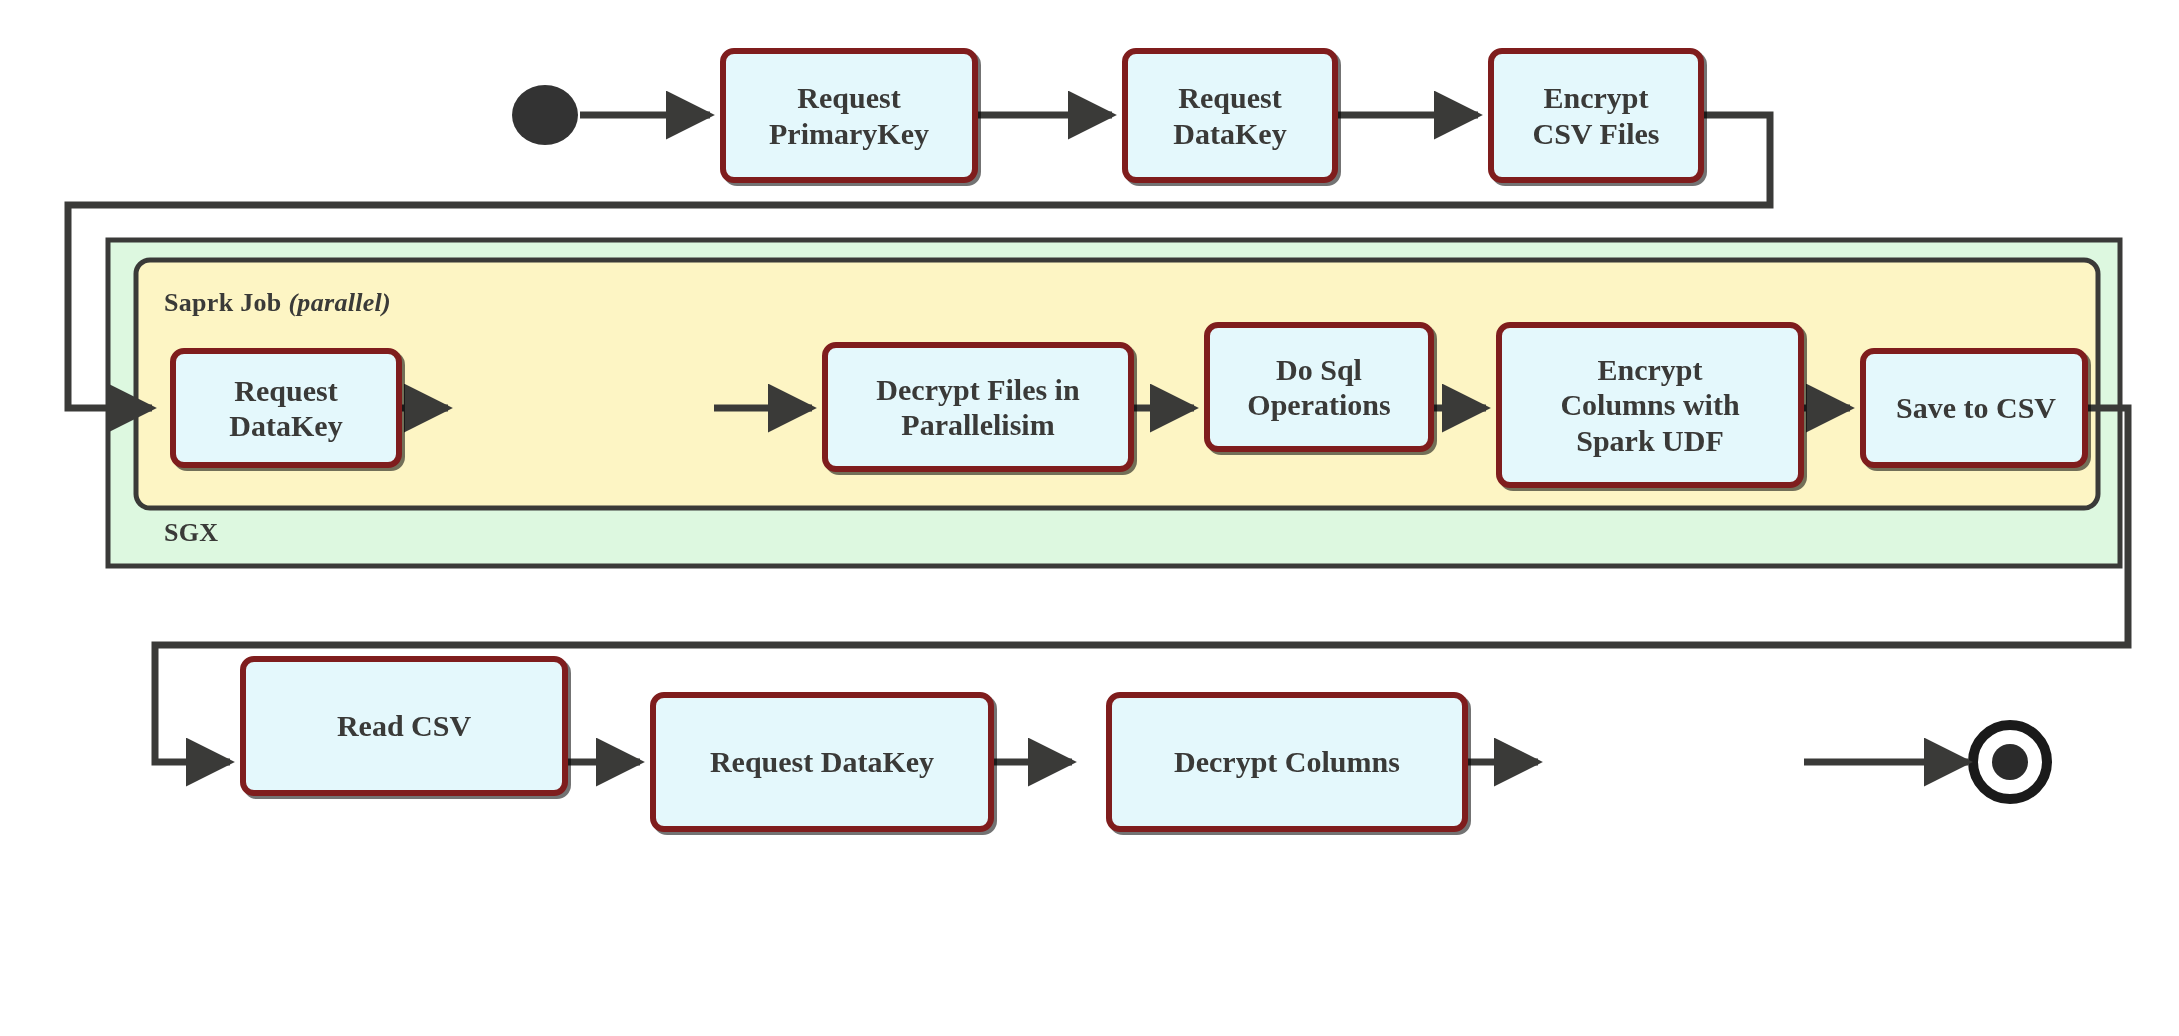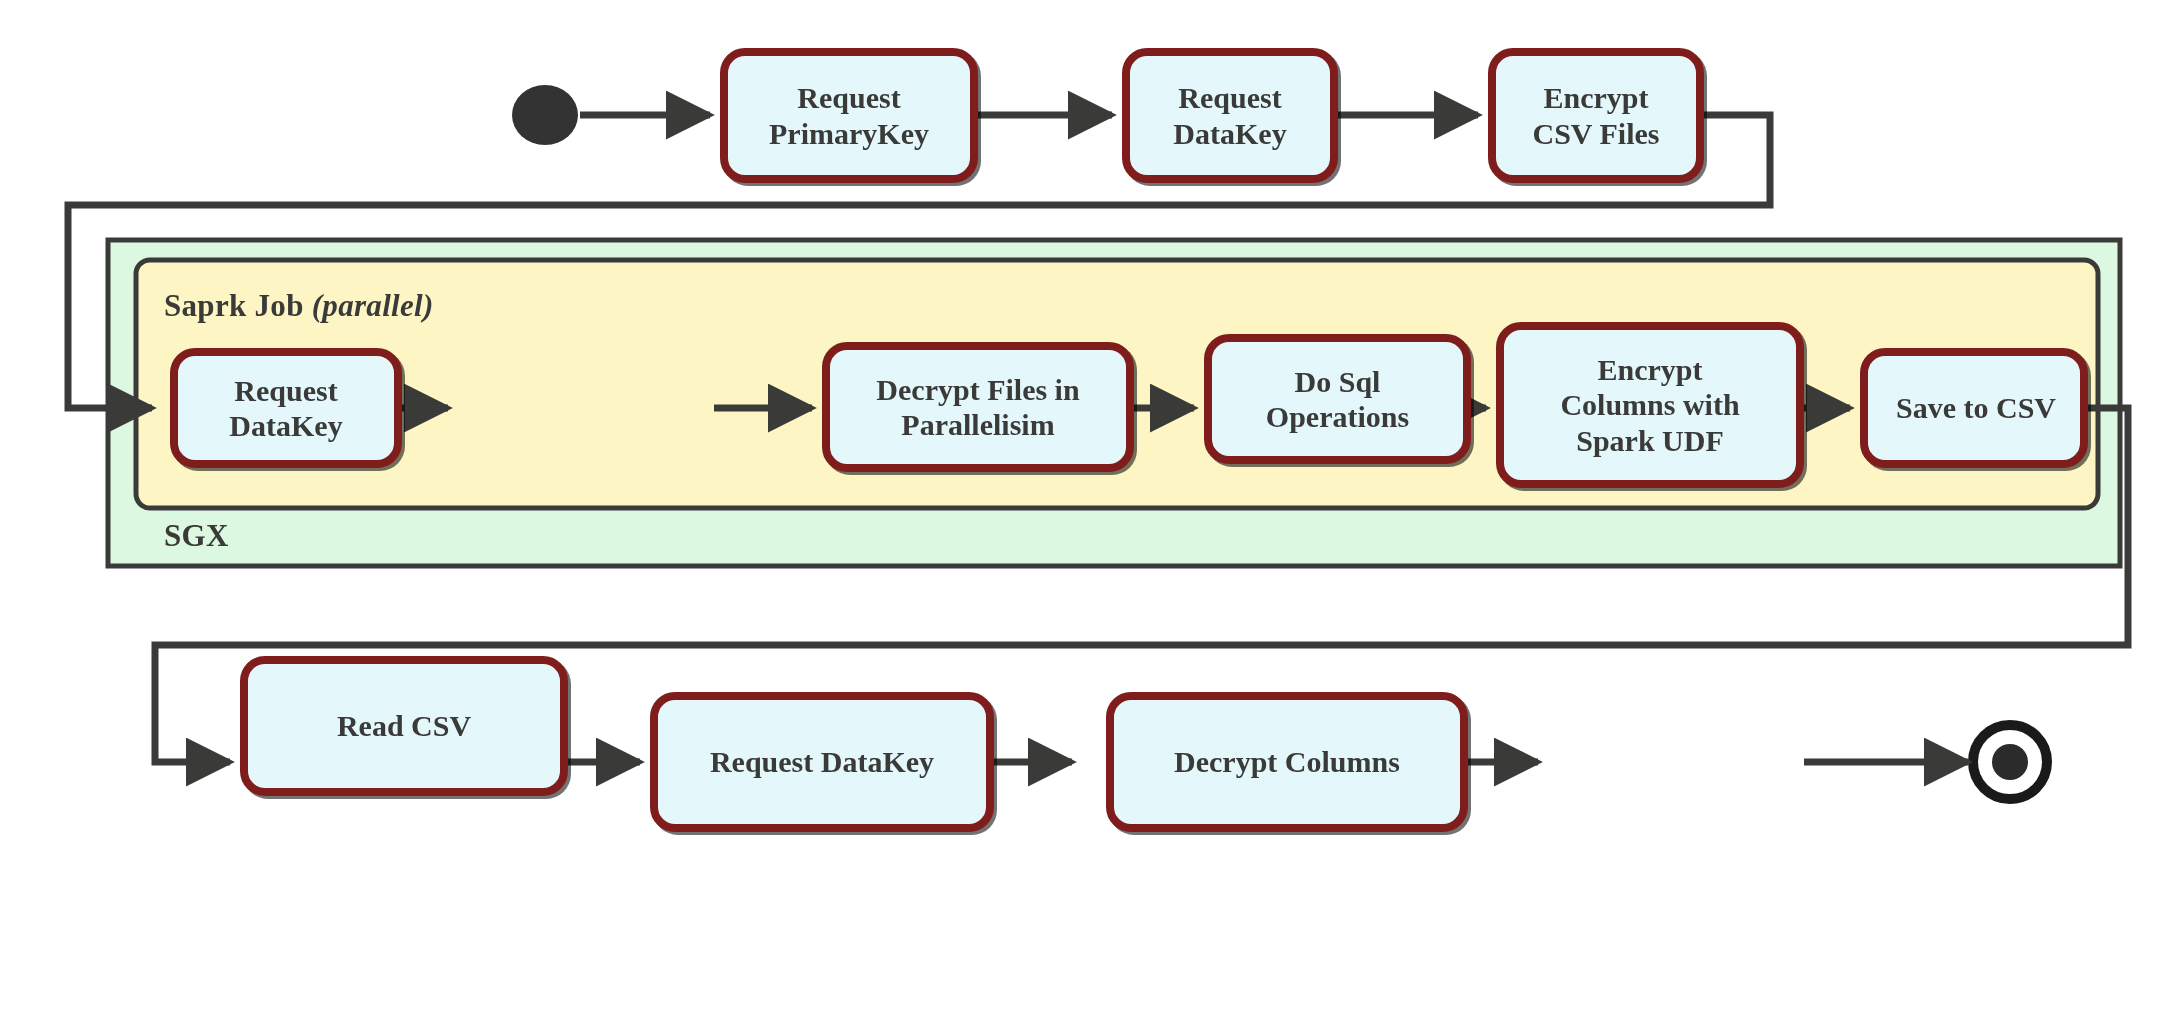--- a/index.html
+++ b/index.html
@@ -21,33 +21,33 @@
     position: absolute;
     top: 0;
     left: 0;
     width: 2179px;
     height: 1036px;
   }
   .region-label {
     position: absolute;
     font-weight: bold;
     color: #3a3a38;
-    font-size: 31px;
+    font-size: 26px;
     letter-spacing: 0.3px;
     white-space: nowrap;
   }
   .region-label .ital {
     font-style: italic;
     font-weight: bold;
   }
   .node {
     position: absolute;
     background: #e4f8fc;
-    border: 8px solid #7f1d1d;
-    border-radius: 25px;
+    border: 6px solid #7f1d1d;
+    border-radius: 14px;
     box-sizing: border-box;
     display: flex;
     align-items: center;
     justify-content: center;
     text-align: center;
     color: #3a3a38;
     font-weight: bold;
     font-size: 30px;
     line-height: 1.18;
     padding: 4px 8px;
@@ -129,21 +129,21 @@
   </div>
 
   <div class="node" style="left:170px; top:348px; width:232px; height:120px;">
     <span>Request
 DataKey</span>
   </div>
   <div class="node" style="left:822px; top:342px; width:312px; height:130px;">
     <span>Decrypt Files in
 Parallelisim</span>
   </div>
-  <div class="node" style="left:1204px; top:334px; width:267px; height:130px;">
+  <div class="node" style="left:1204px; top:322px; width:230px; height:130px;">
     <span>Do Sql
 Operations</span>
   </div>
   <div class="node" style="left:1496px; top:322px; width:308px; height:166px;">
     <span>Encrypt
 Columns with
 Spark UDF</span>
   </div>
   <div class="node" style="left:1860px; top:348px; width:228px; height:120px;padding-left:12px;">
     <span>Save to CSV</span>

